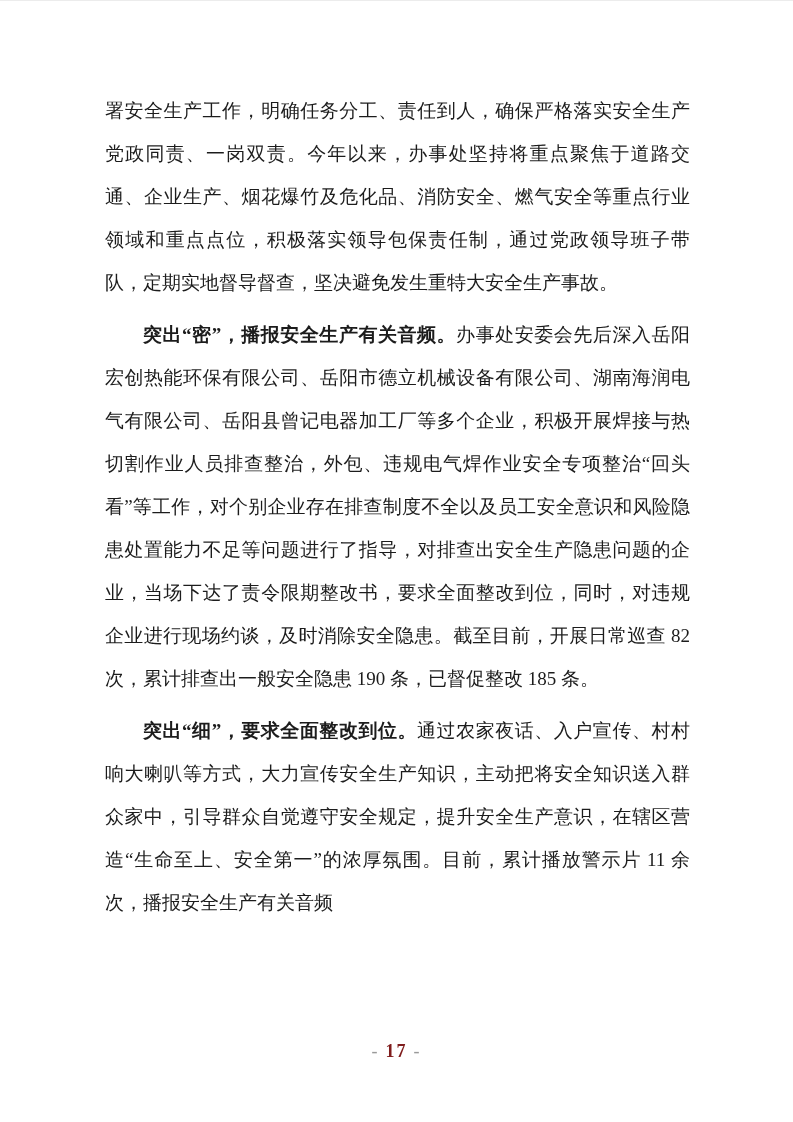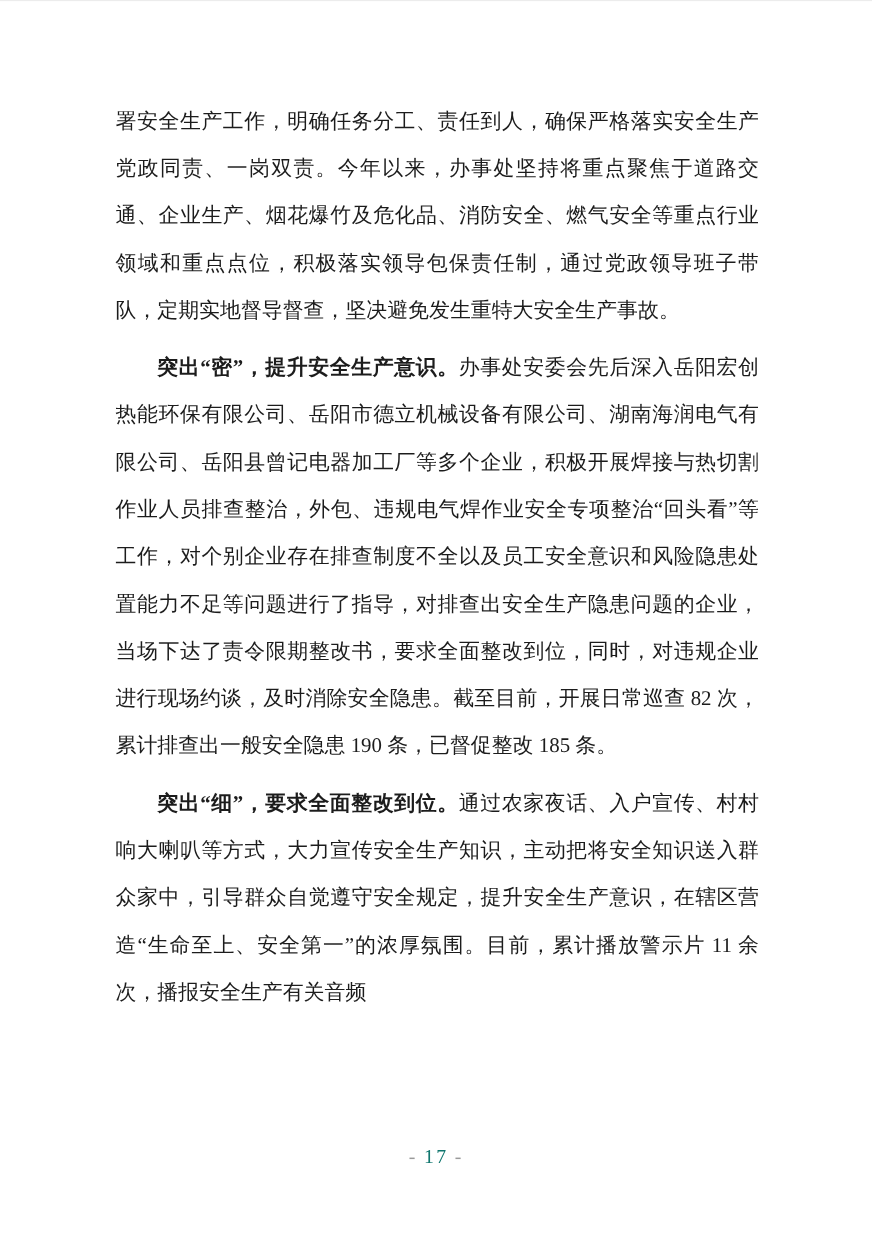--- a/index.html
+++ b/index.html
@@ -44,36 +44,37 @@
     font-size: 18px;
     line-height: 26px;
     color: #222222;
     letter-spacing: 2px;
   }
   .footer .dash {
     color: #9a9a9a;
     padding: 0 6px;
   }
   .footer .num {
-    color: #0f766e;
+    color: #7f1d1d;
+    font-weight: bold;
   }
 </style>
 </head>
 <body>
 
 <div class="page">
 
   <div class="content">
 
     <p class="para">
       <span>署安全生产工作，明确任务分工、责任到人，确保严格落实安全生产党政同责、一岗双责。今年以来，办事处坚持将重点聚焦于道路交通、企业生产、烟花爆竹及危化品、消防安全、燃气安全等重点行业领域和重点点位，积极落实领导包保责任制，通过党政领导班子带队，定期实地督导督查，坚决避免发生重特大安全生产事故。</span>
     </p>
 
     <p class="para indent">
-      <span class="lead">突出“密”，提升安全生产意识。</span><span>办事处安委会先后深入岳阳宏创热能环保有限公司、岳阳市德立机械设备有限公司、湖南海润电气有限公司、岳阳县曾记电器加工厂等多个企业，积极开展焊接与热切割作业人员排查整治，外包、违规电气焊作业安全专项整治“回头看”等工作，对个别企业存在排查制度不全以及员工安全意识和风险隐患处置能力不足等问题进行了指导，对排查出安全生产隐患问题的企业，当场下达了责令限期整改书，要求全面整改到位，同时，对违规企业进行现场约谈，及时消除安全隐患。截至目前，开展日常巡查 82 次，累计排查出一般安全隐患 190 条，已督促整改 185 条。</span>
+      <span class="lead">突出“密”，播报安全生产有关音频。</span><span>办事处安委会先后深入岳阳宏创热能环保有限公司、岳阳市德立机械设备有限公司、湖南海润电气有限公司、岳阳县曾记电器加工厂等多个企业，积极开展焊接与热切割作业人员排查整治，外包、违规电气焊作业安全专项整治“回头看”等工作，对个别企业存在排查制度不全以及员工安全意识和风险隐患处置能力不足等问题进行了指导，对排查出安全生产隐患问题的企业，当场下达了责令限期整改书，要求全面整改到位，同时，对违规企业进行现场约谈，及时消除安全隐患。截至目前，开展日常巡查 82 次，累计排查出一般安全隐患 190 条，已督促整改 185 条。</span>
     </p>
 
     <p class="para indent">
       <span class="lead">突出“细”，要求全面整改到位。</span><span>通过农家夜话、入户宣传、村村响大喇叭等方式，大力宣传安全生产知识，主动把将安全知识送入群众家中，引导群众自觉遵守安全规定，提升安全生产意识，在辖区营造“生命至上、安全第一”的浓厚氛围。目前，累计播放警示片 11 余次，播报安全生产有关音频</span>
     </p>
 
   </div>
 
   <div class="footer">
     <span class="dash">-</span><span class="num">17</span><span class="dash">-</span>

